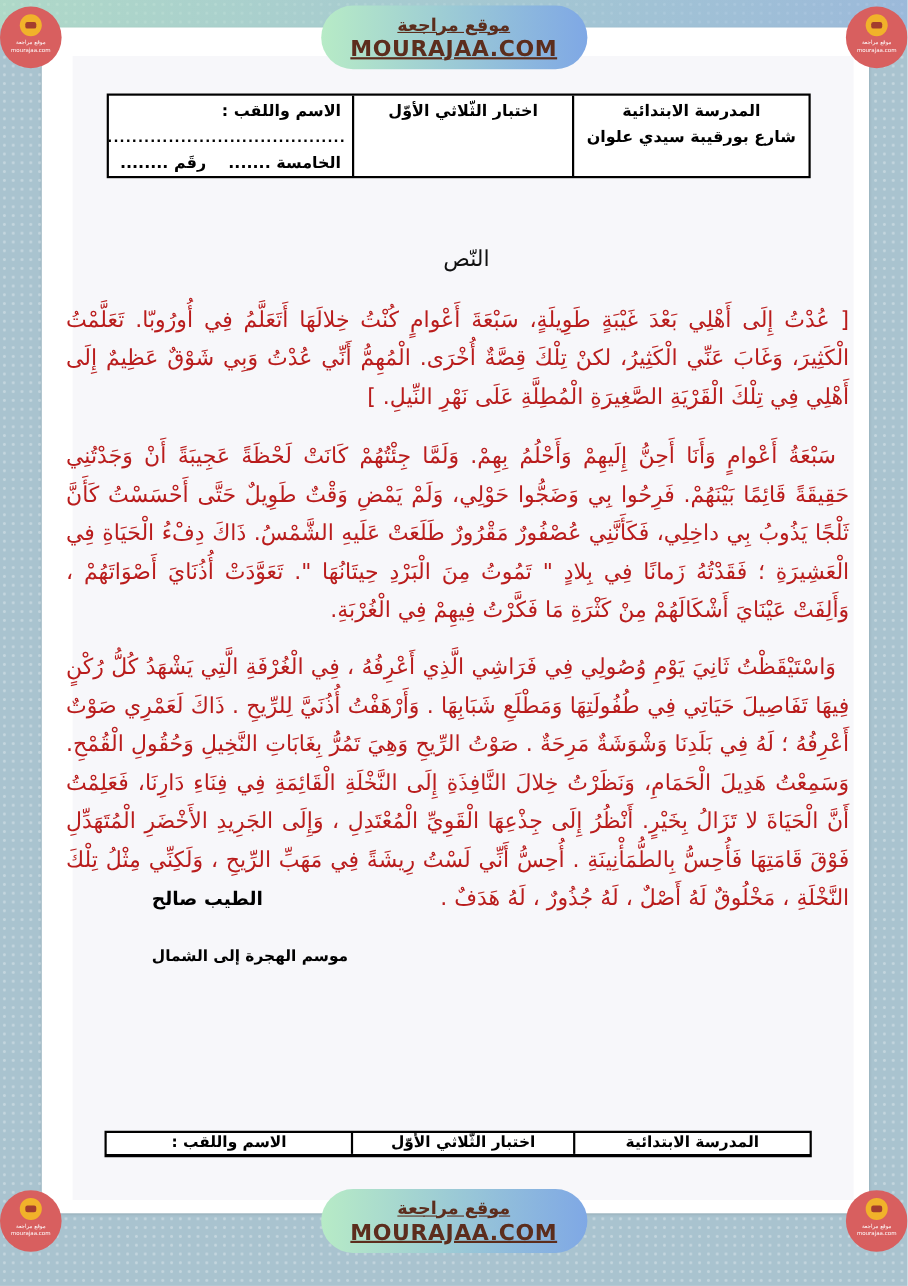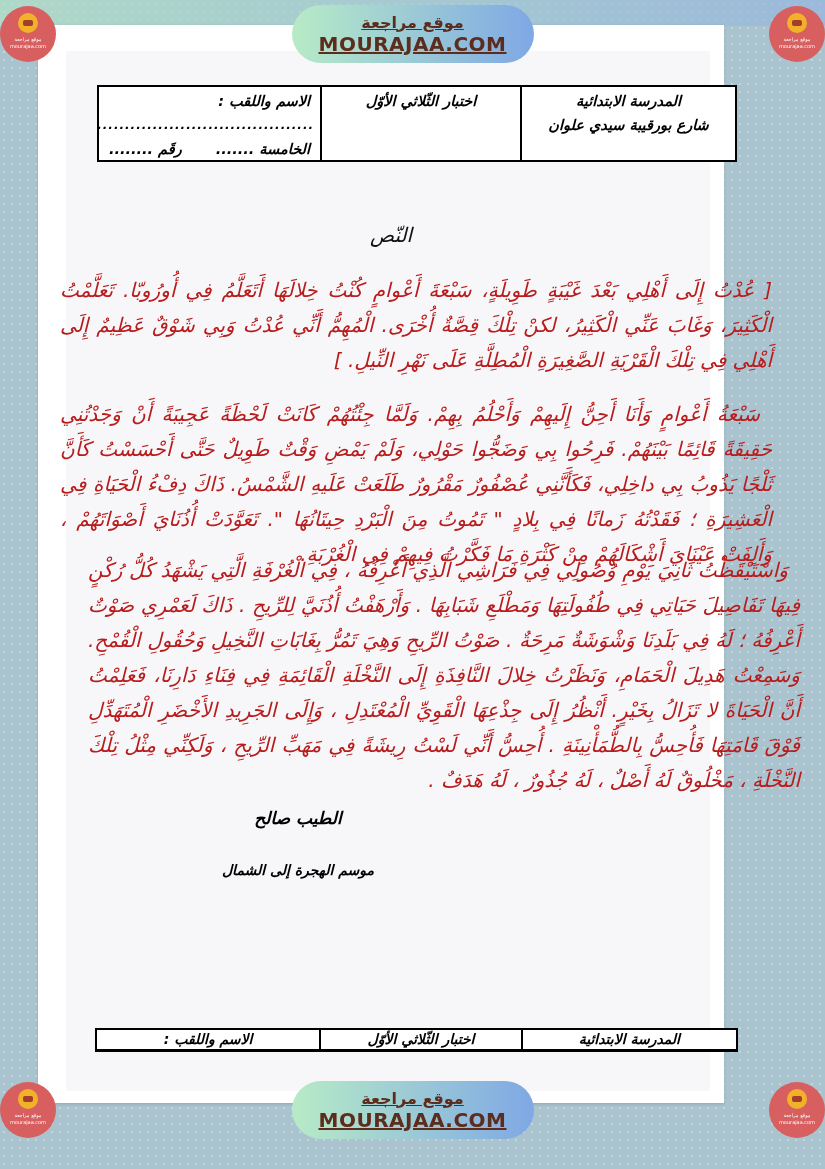--- a/index.html
+++ b/index.html
@@ -15,25 +15,24 @@
     background-size: 8px 8px;
   }
   .top-band {
     position: absolute; left: 0; top: 0; width: 100%; height: 26px;
     background: linear-gradient(90deg, rgba(178,228,196,0.65), rgba(148,180,224,0.65));
     z-index: 1;
   }
   
   .page {
     position: absolute; left: 38px; top: 25px;
-    width: 686px; height: 1078px;
+    width: 752px; height: 1078px;
     background: #ffffff;
     z-index: 2;
     box-shadow: 0 1px 3px rgba(0,0,0,0.15);
-    font-style: italic;
   }
   .inner-sheet {
     position: absolute; left: 28px; top: 26px; right: 14px; bottom: 12px;
     background: #f7f7fa;
   }
   
   .htable {
     position: absolute; left: 59px; top: 60px;
     width: 640px; height: 77px;
     display: flex; flex-direction: row;
@@ -65,24 +64,24 @@
     text-align: center; font-size: 20px; color: #111;
     direction: rtl;
   }
   .para {
     position: absolute; left: 22px; width: 712px;
     direction: rtl; text-align: justify;
     font-size: 20px; line-height: 35px; color: #b91c1c;
   }
   .para-1 { top: 248px; }
   .para-2 { top: 372px; text-indent: 12px; }
-  .para-3 { top: 528px; text-indent: 12px; margin-left: 28px; }
+  .para-3 { top: 564px; text-indent: 12px; }
   .author-block {
     position: absolute; left: 100px; top: 783px; width: 320px;
-    direction: rtl; text-align: center; color: #000;
+    direction: rtl; text-align: left; color: #000;
   }
   .author-name { font-size: 17px; font-weight: bold; margin-bottom: 21px; }
   .book-title  { font-size: 14px; font-weight: bold; margin-top: 34px; }
   
   .ftable {
     position: absolute; left: 57px; top: 1003px;
     width: 643px; height: 24px;
     display: flex; flex-direction: row;
     border-top: 2px solid #000; border-bottom: 3px solid #000;
     border-left: 2px solid #000; border-right: 2px solid #000;

